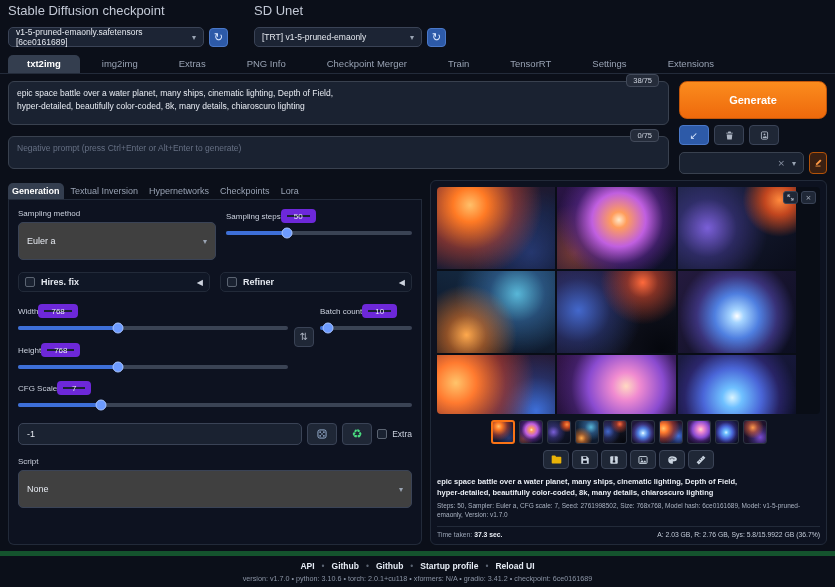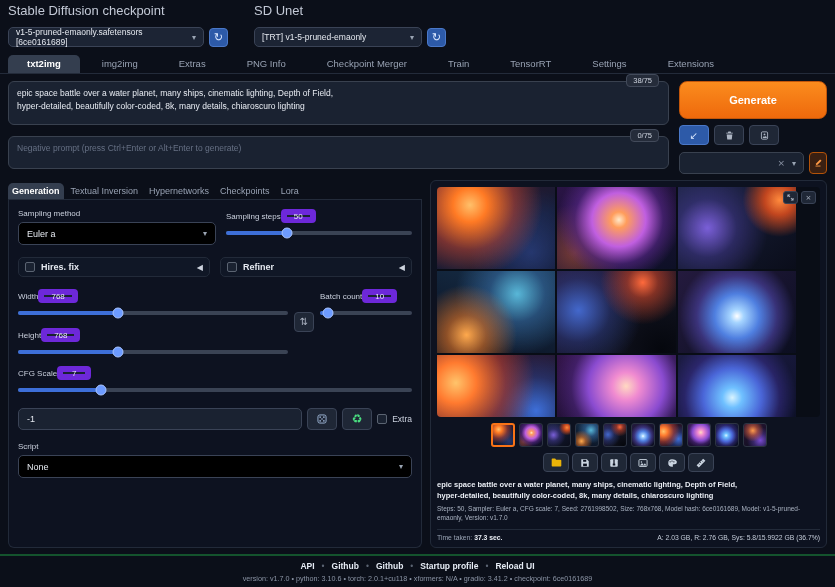--- a/index.html
+++ b/index.html
@@ -76,21 +76,21 @@
   .left-col { width:414px; display:flex; flex-direction:column; }
   .subtabs { display:flex; gap:3px; align-items:flex-end; height:20px; border-bottom:1px solid #232b3a; }
   .subtab { padding:3px 4px; font-size:9px; color:#98a2b3; border-radius:5px 5px 0 0; }
   .subtab.active { background:#343e4f; color:#fff; font-weight:bold; }
   .settings-panel {
     flex:1; border:1px solid #222a39; border-top:none; border-radius:0 0 6px 6px;
     background:#0d1220; padding:9px 9px 9px; display:flex; flex-direction:column; gap:12px;
   }
   .ctl-label { font-size:8px; color:#cad0dd; }
   .select {
-    height:23px; background:#000000; border:1px solid #3a4356; border-radius:5px;
+    height:38px; background:#404040; border:1px solid #3a4356; border-radius:5px;
     display:flex; align-items:center; justify-content:space-between; padding:0 8px; font-size:9px; margin-top:4px;
   }
   .s-row { display:flex; gap:10px; }
   .col-method { flex:0 0 198px; }
   .col-steps { flex:1; }
   .label-row { display:flex; justify-content:flex-start; align-items:center; }
   .num-box {
     background:#1a2231; border:6px solid #6d28d9; border-radius:4px; min-width:34px; height:14px;
     display:flex; align-items:center; justify-content:center; font-size:8px; color:#e5e9f0; padding:0 7px;
   }
@@ -149,21 +149,21 @@
   .params { font-size:6.5px; color:#aab3c2; margin-top:2px; }
   .info-foot {
     display:flex; justify-content:space-between; align-items:center; margin-top:6px;
     border-top:1px solid #222a39; padding-top:4px; font-size:6.8px; color:#98a2b3;
   }
   .time-val { color:#e9edf4; font-weight:bold; }
   .mem { color:#c3cbd8; }
 
   
   .footer {
-    border-top:2px solid #14532d; padding:5px 0 4px; display:flex; flex-direction:column;
+    border-top:5px solid #14532d; padding:5px 0 4px; display:flex; flex-direction:column;
     align-items:center; gap:3px; background:#0b0f19;
   }
   .footer-links { display:flex; gap:7px; font-size:8.5px; color:#e5ebf4; font-weight:bold; align-items:center; }
   .fsep { color:#5b6472; font-weight:normal; }
   .version { font-size:7.2px; color:#8b94a5; }
   svg { display:block; }
 </style>
 </head>
 <body>
 

